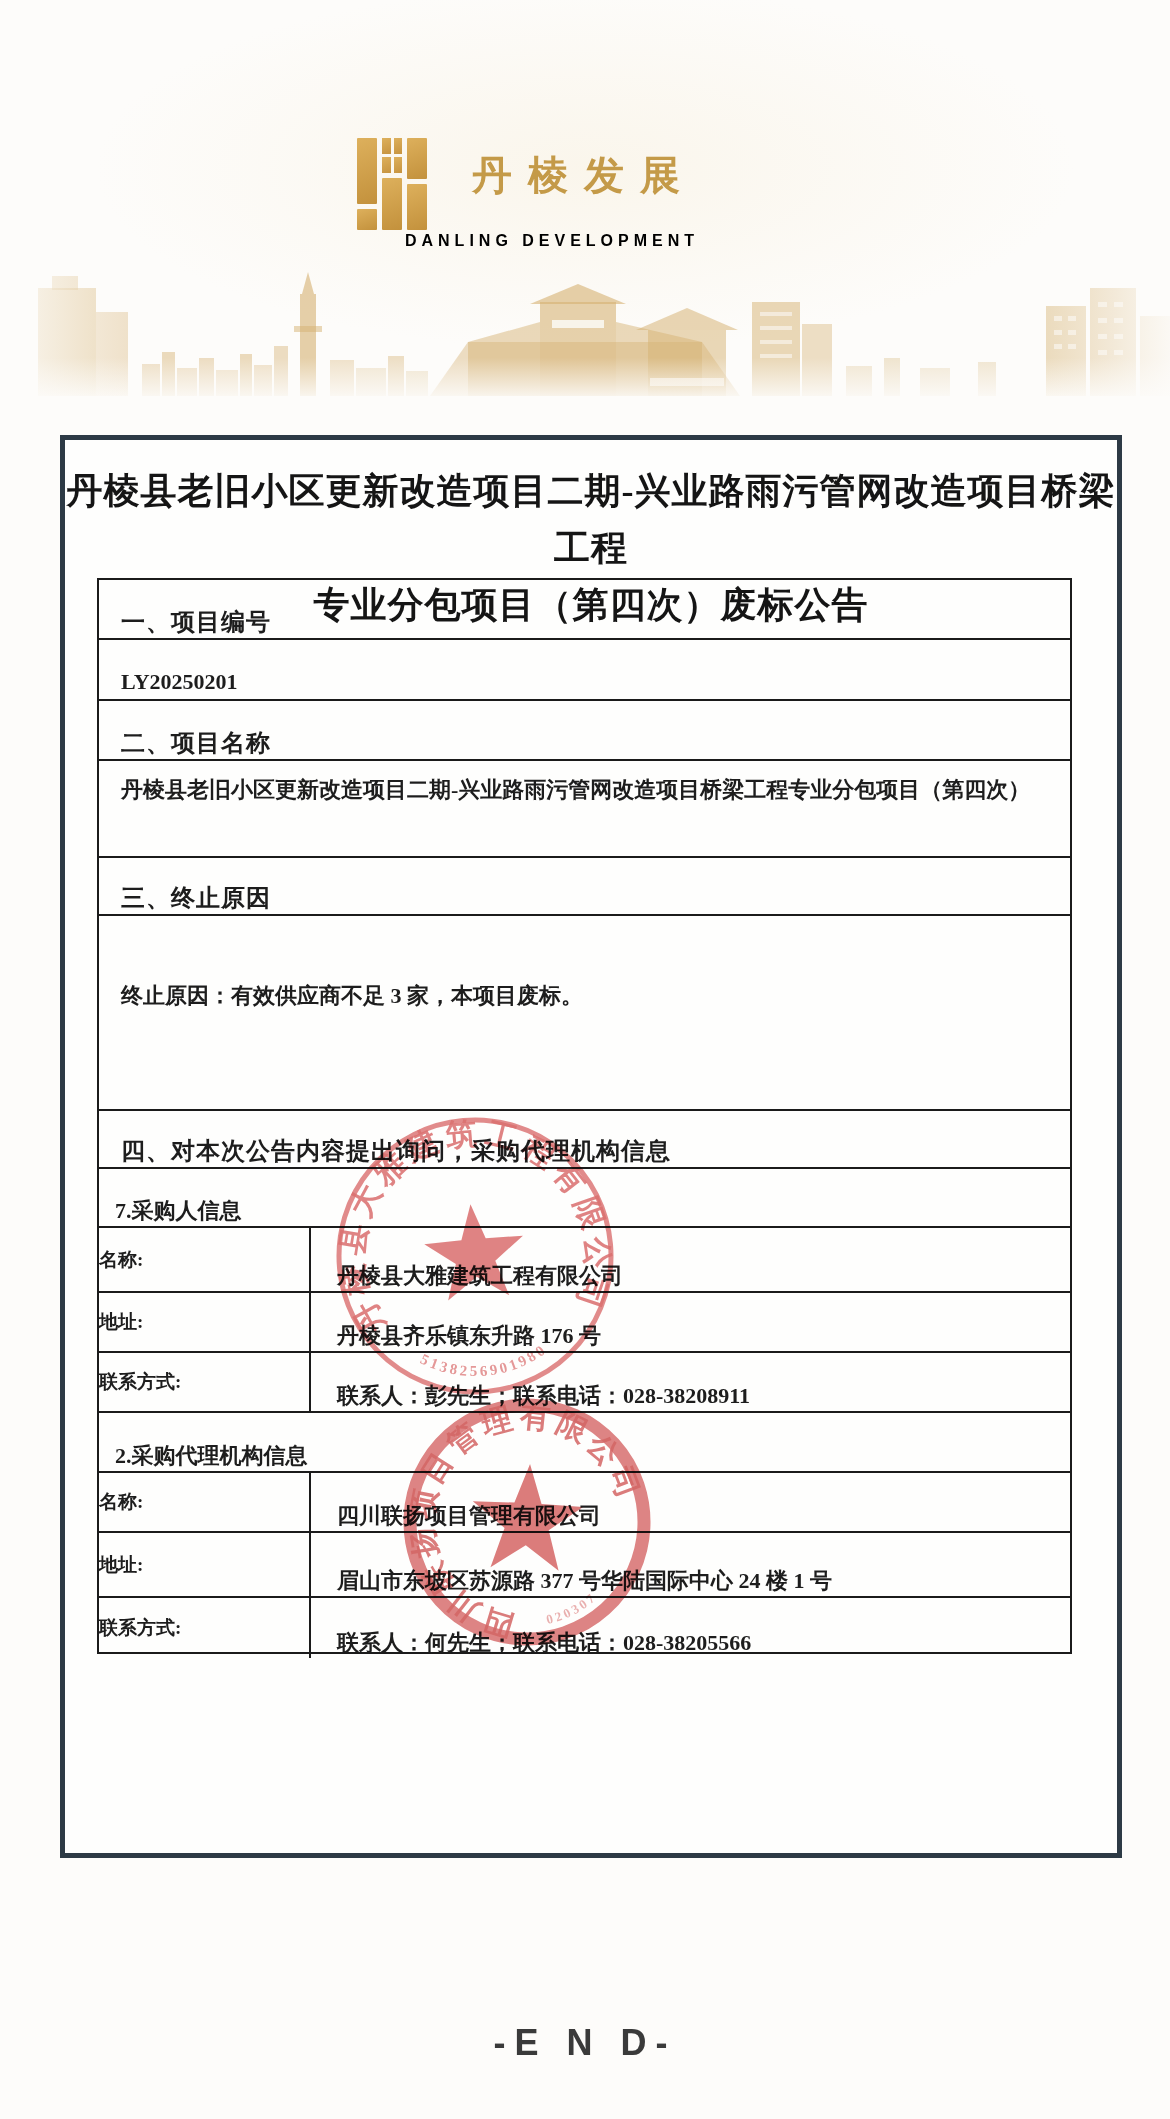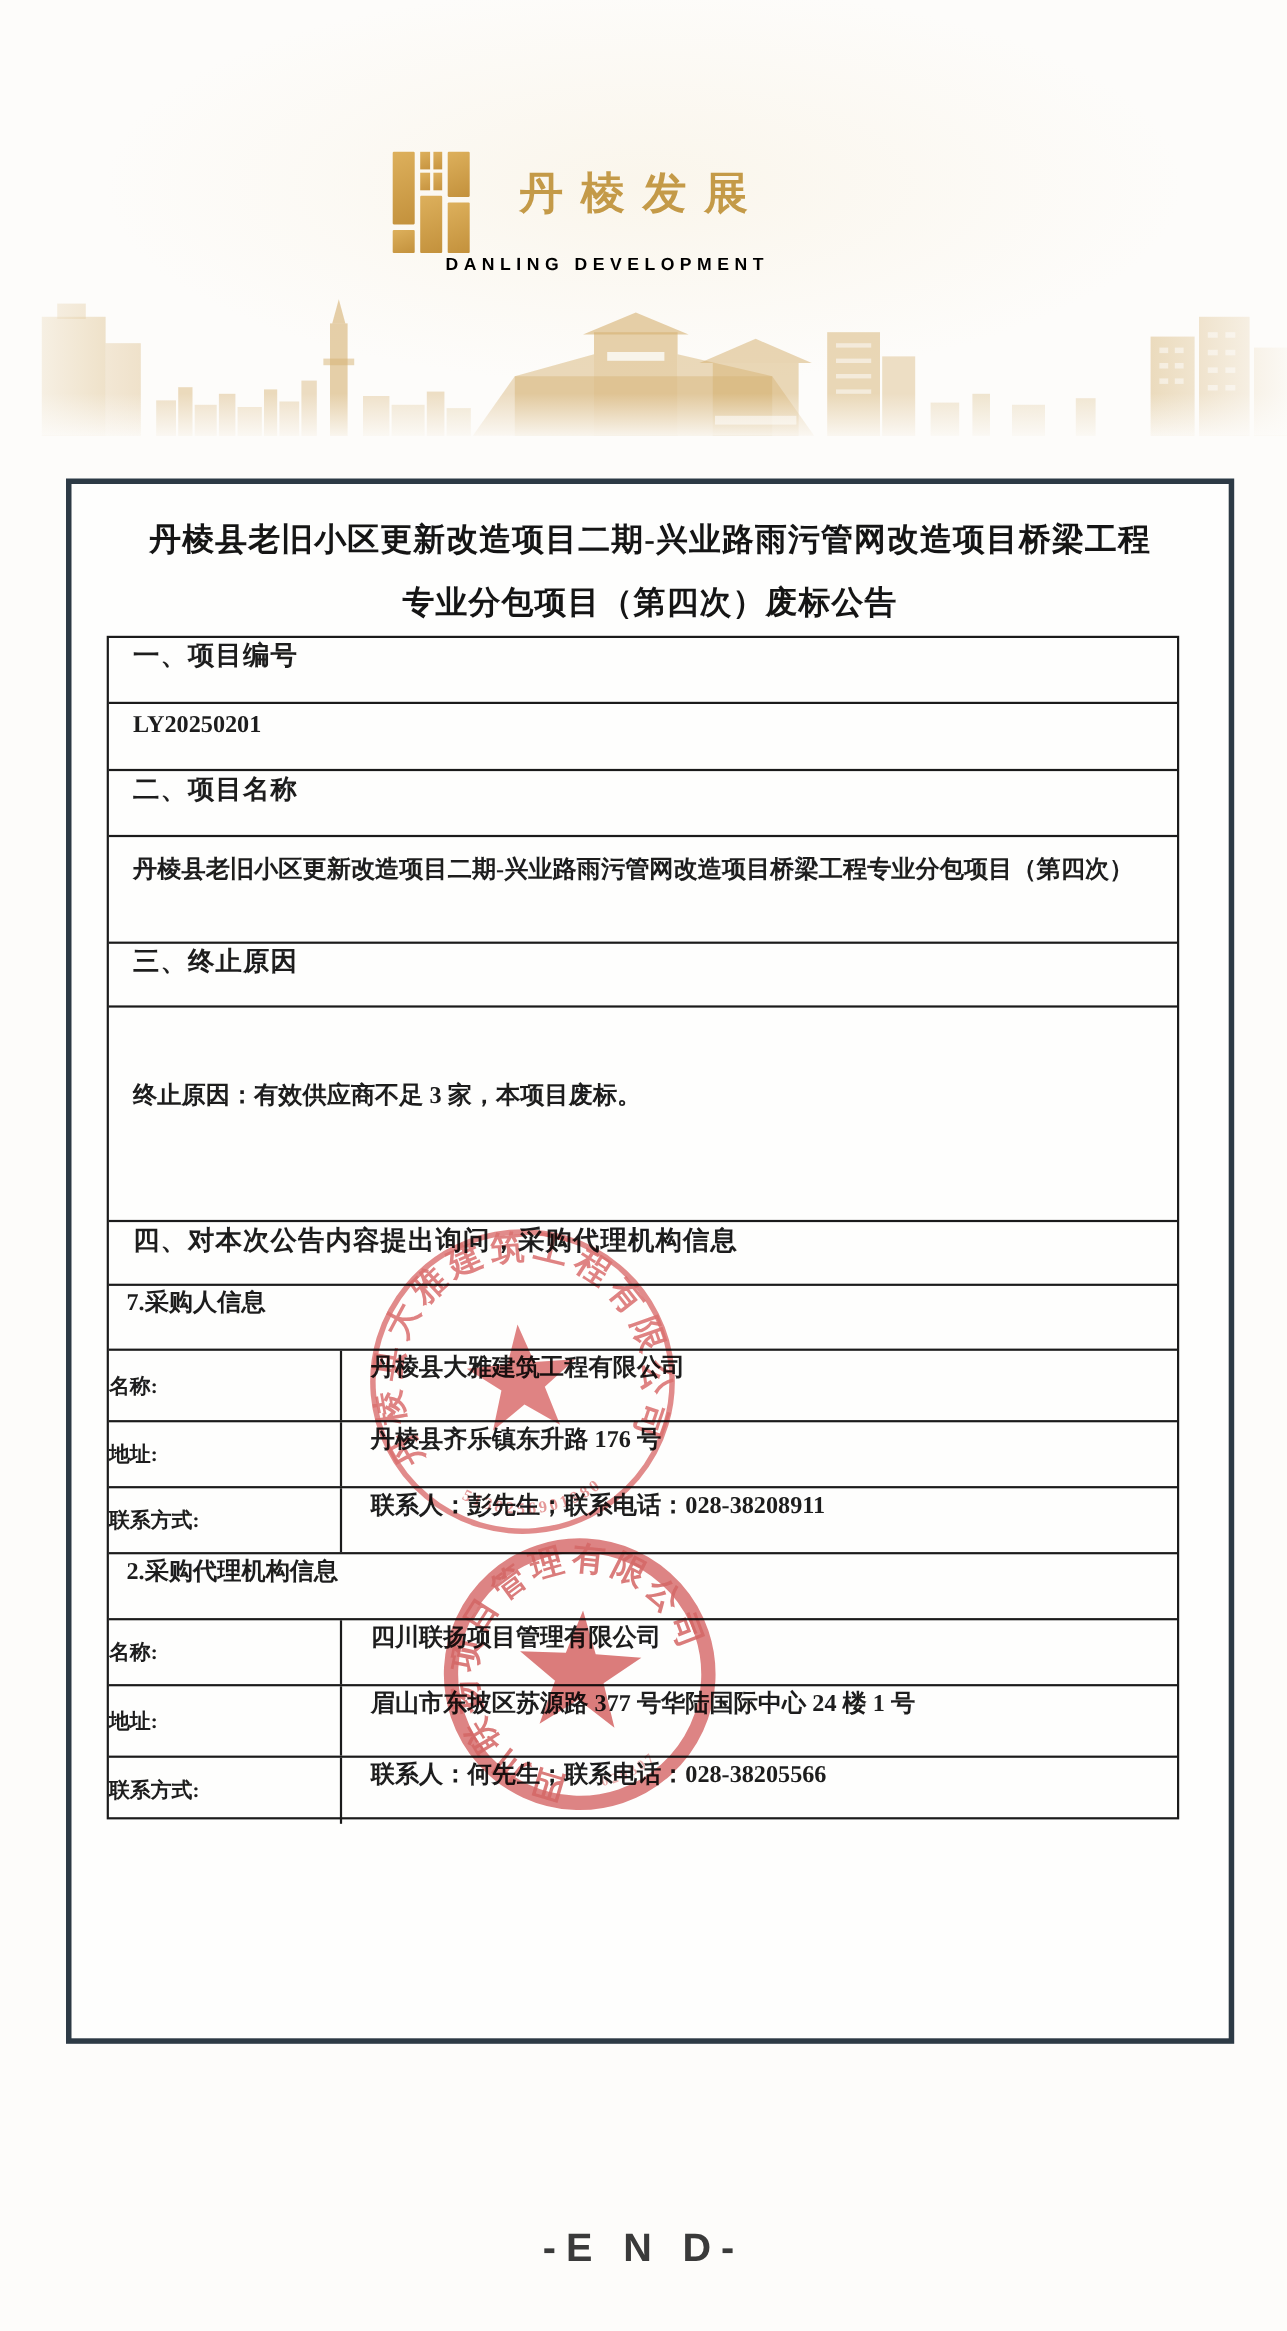--- a/index.html
+++ b/index.html
@@ -19,26 +19,26 @@
       letter-spacing:5px;color:#000000;font-family:"Liberation Sans",sans-serif;font-weight:700;}
   
   #skyline{position:absolute;left:0;top:268px;width:1170px;height:128px;}
   #skyline-fade{position:absolute;left:0;top:268px;width:1170px;height:128px;
       background:linear-gradient(90deg,rgba(253,252,250,.9),rgba(253,252,250,0) 12%,rgba(253,252,250,0) 88%,rgba(253,252,250,.9)),
                  linear-gradient(0deg,rgba(253,252,250,.85),rgba(253,252,250,0) 30%);}
   
   #doc-card{position:absolute;left:60px;top:435px;width:1062px;height:1423px;
       border:5px solid #2d3a45;background:#fefefd;box-sizing:border-box;}
   #doc-title{position:absolute;left:60px;top:463px;width:1062px;text-align:center;
-      font-size:29px;font-weight:700;letter-spacing:1px;line-height:57px;color:#151515;}
+      font-size:36px;font-weight:700;letter-spacing:1px;line-height:57px;color:#151515;}
   
   #info-table{position:absolute;left:97px;top:578px;width:975px;height:1076px;
       border:2px solid #1b1b1b;box-sizing:border-box;display:flex;flex-direction:column;
       background:rgba(255,255,255,.0);}
-  .trow{border-bottom:2px solid #1b1b1b;box-sizing:border-box;display:flex;align-items:flex-start;flex:none;}
+  .trow{border-bottom:2px solid #1b1b1b;box-sizing:border-box;display:flex;align-items:flex-end;flex:none;}
   .trow:last-child{border-bottom:none;}
   .sec-h{font-weight:700;font-size:24px;padding-left:22px;letter-spacing:1px;}
   .sub-h{font-weight:600;font-size:22px;padding-left:16px;}
   .val{font-size:22px;font-weight:600;padding-left:22px;padding-right:24px;line-height:35px;}
   .val-top{align-items:flex-start;}
   .cell-label{width:212px;flex:none;align-self:stretch;display:flex;align-items:center;
       border-right:2px solid #1b1b1b;box-sizing:border-box;
       font-size:19px;font-weight:600;}
   .cell-value{flex:1;padding-left:26px;font-size:22px;font-weight:600;padding-right:10px;}
   

